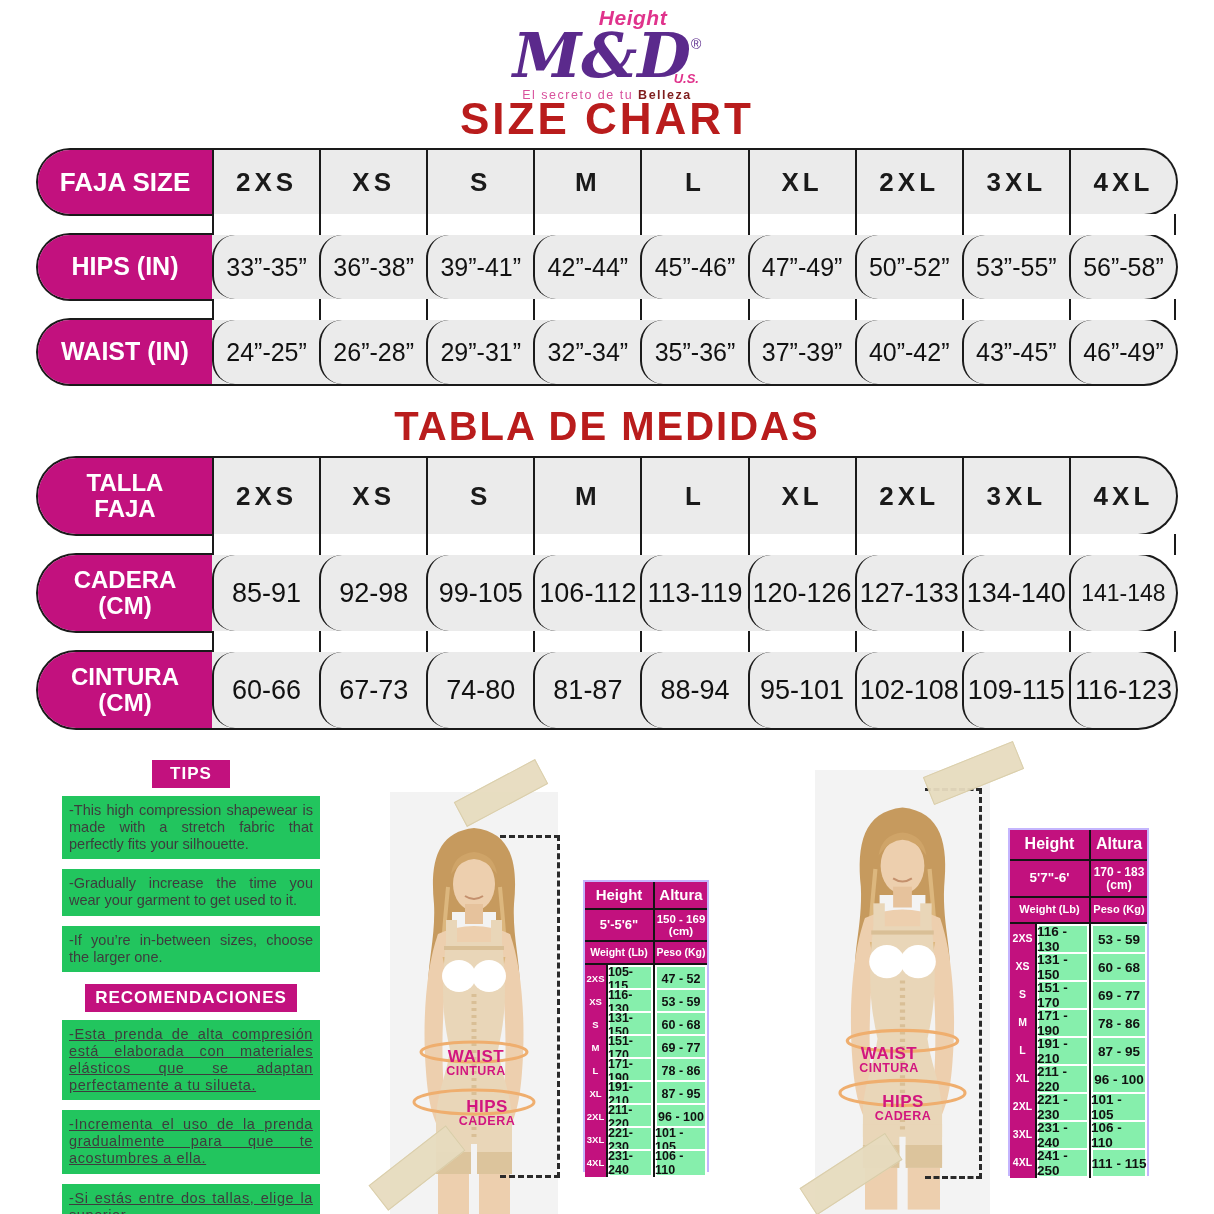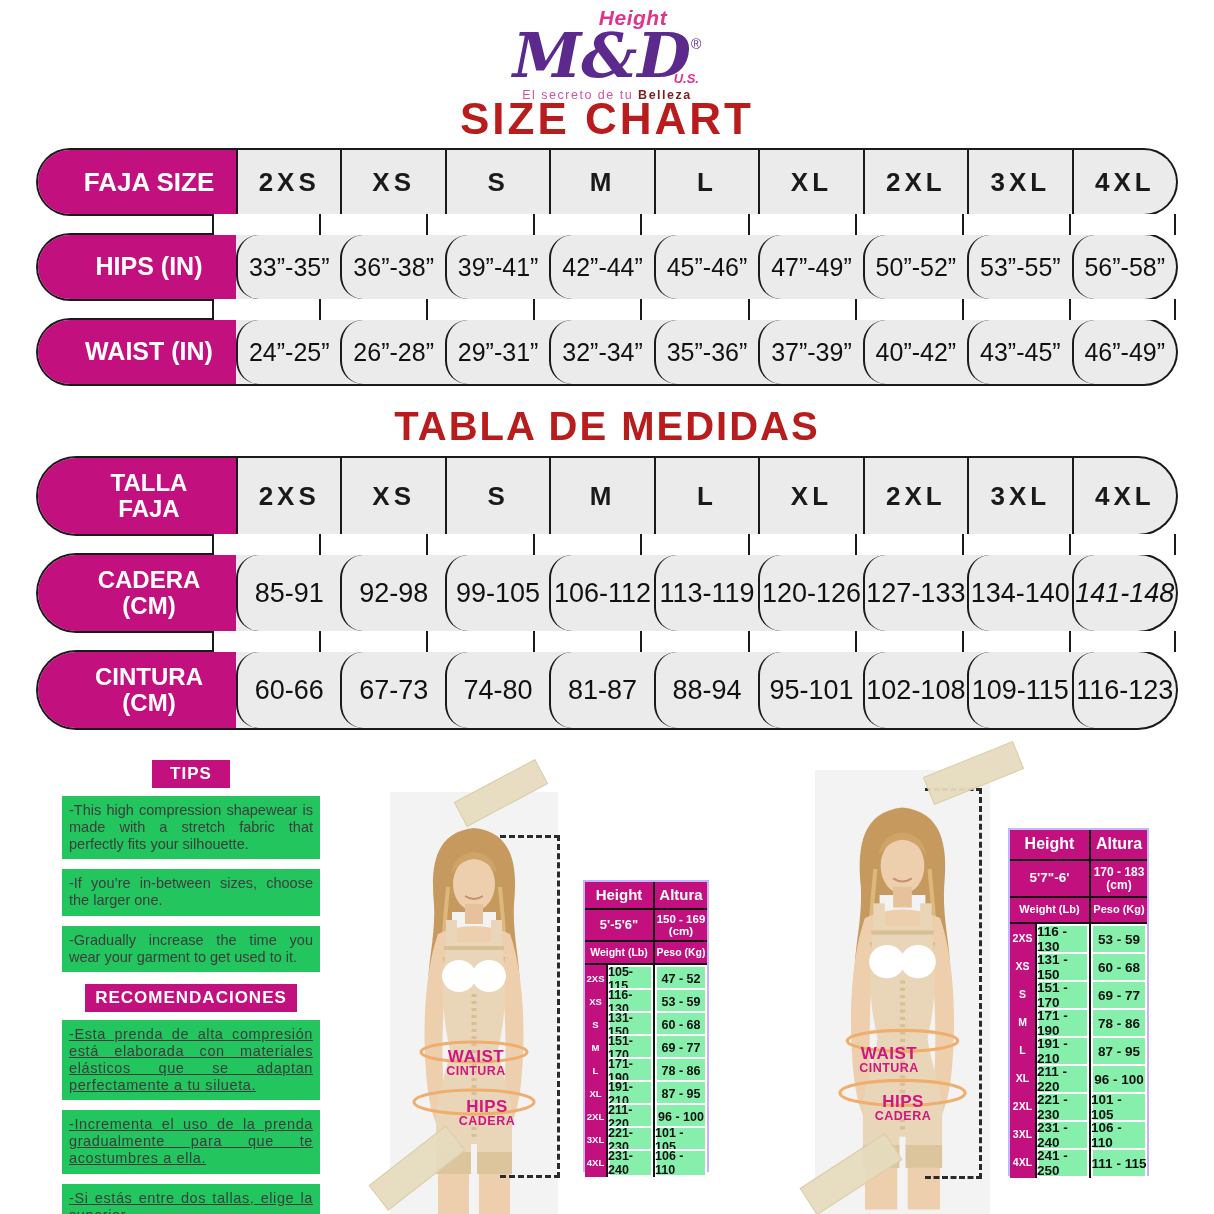--- a/index.html
+++ b/index.html
@@ -23,21 +23,21 @@
          font-weight:bold;color:#b91c1c;}
   .title-en{top:94px;font-size:44px;letter-spacing:3px;}
   .title-es{top:404px;font-size:40px;letter-spacing:2px;}
 
   
   .big-table{position:absolute;left:38px;width:1138px;}
   .bt-row{display:flex;background:#ebebeb;box-shadow:0 0 0 2px #1a1a1a;overflow:hidden;}
   .r64{height:64px;border-radius:32px;}
   .r76{height:76px;border-radius:38px;}
   .bt-label{width:174px;flex:none;background:#c2117e;color:#fff;display:flex;flex-direction:column;
-            align-items:center;justify-content:center;font-weight:bold;font-size:26px;line-height:1.1;padding-left:24px;}
+            align-items:center;justify-content:center;font-weight:bold;font-size:26px;line-height:1.1;}
   .bt-label.two-line span{display:block;text-align:center;font-size:24px;}
   .bt-cells{flex:1;display:grid;grid-template-columns:repeat(9,1fr);}
   .bt-cell{border-left:2px solid #1a1a1a;display:flex;align-items:center;justify-content:center;}
   .size-cell{font-weight:bold;font-size:26px;letter-spacing:4px;color:#1a1a1a;}
   .val-cell{font-size:25px;font-weight:500;color:#111;letter-spacing:0;border-radius:23px;}
   .bt-connector{display:flex;height:21px;}
   .bt-spacer{width:174px;flex:none;}
   .bt-connector .bt-cell{background:#fff;}
   .bt-connector .bt-cell:last-child{border-right:2px solid #1a1a1a;}
 
@@ -227,21 +227,21 @@
       <div class="bt-cells">
 
       <div class="bt-cell val-cell" style="font-size:27px;">85-91</div>
           <div class="bt-cell val-cell" style="font-size:27px;">92-98</div>
           <div class="bt-cell val-cell" style="font-size:27px;">99-105</div>
           <div class="bt-cell val-cell" style="font-size:27px;">106-112</div>
           <div class="bt-cell val-cell" style="font-size:27px;">113-119</div>
           <div class="bt-cell val-cell" style="font-size:27px;">120-126</div>
           <div class="bt-cell val-cell" style="font-size:27px;">127-133</div>
           <div class="bt-cell val-cell" style="font-size:27px;">134-140</div>
-          <div class="bt-cell val-cell" style="font-size:27px;font-style:italic;">141-148</div>
+          <div class="bt-cell val-cell" style="font-size:23px;">141-148</div>
         </div>
     </div>
     <div class="bt-connector">
       <div class="bt-spacer"></div>
       <div class="bt-cells">
 
       <div class="bt-cell"></div>
           <div class="bt-cell"></div>
           <div class="bt-cell"></div>
           <div class="bt-cell"></div>
@@ -270,22 +270,22 @@
           <div class="bt-cell val-cell" style="font-size:27px;">116-123</div>
         </div>
     </div>
   </div>
 
   <div class="tips-col">
     <div class="tip-header">TIPS</div>
     <div>
 
     <p class="tip-p">-This high compression shapewear is made with a stretch fabric that perfectly fits your silhouette.</p>
+        <p class="tip-p">-Gradually increase the time you wear your garment to get used to it.</p>
         <p class="tip-p">-If you’re in-between sizes, choose the larger one.</p>
-        <p class="tip-p">-Gradually increase the time you wear your garment to get used to it.</p>
       </div>
     <div class="tip-header second">RECOMENDACIONES</div>
     <div class="rec-list">
 
     <p class="tip-p">-Esta prenda de alta compresión está elaborada con materiales elásticos que se adaptan perfectamente a tu silueta.</p>
         <p class="tip-p">-Incrementa el uso de la prenda gradualmente para que te acostumbres a ella.</p>
         <p class="tip-p">-Si estás entre dos tallas, elige la superior.</p>
       </div>
   </div>
 

